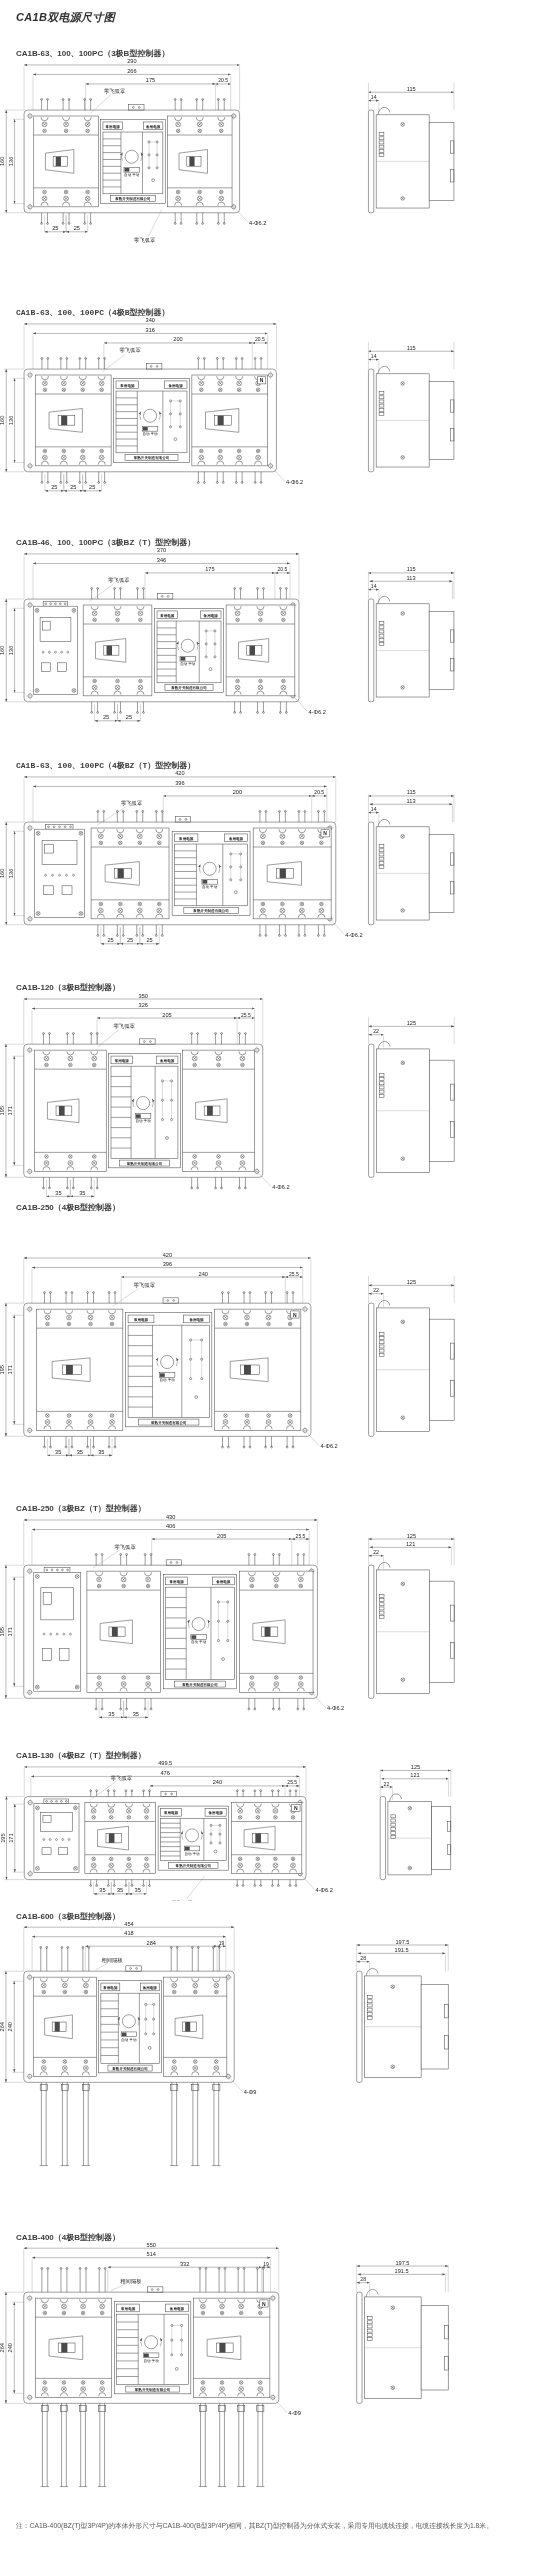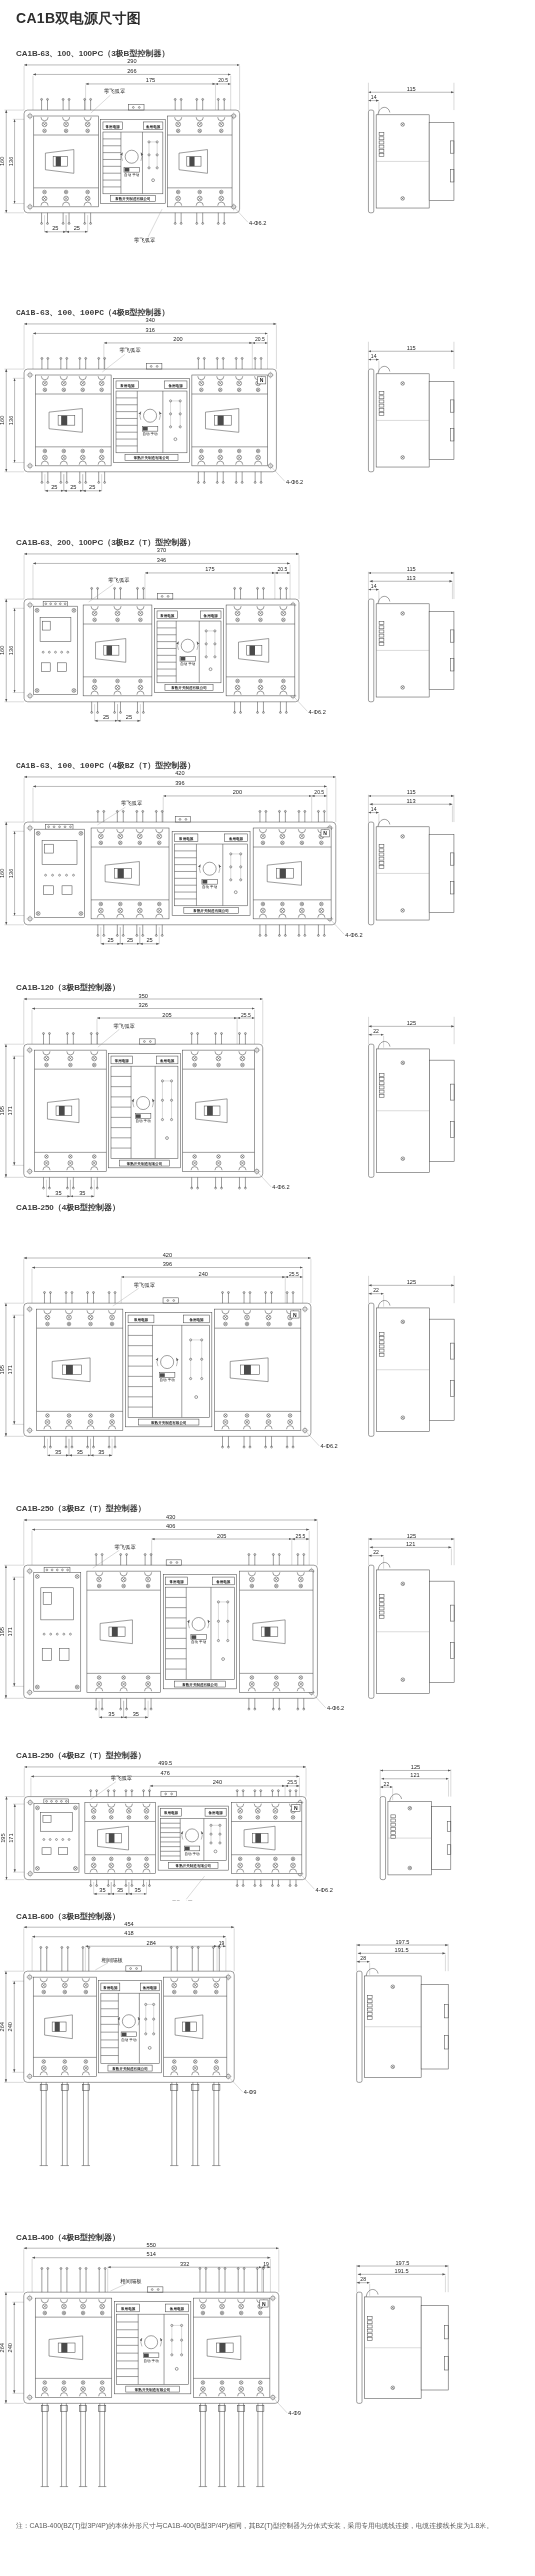--- a/index.html
+++ b/index.html
@@ -1,17 +1,17 @@
 <!DOCTYPE html>
 <html style="font-size:9.5px"><head>
 <meta charset="utf-8">
 <style>
   html,body{margin:0;padding:0;background:#fff;}
   body{width:535px;height:2576px;position:relative;font-family:"Liberation Sans",sans-serif;overflow:hidden;}
-  .page-title{position:absolute;left:16px;top:9.5px;font-size:14px;font-weight:bold;color:#2e2e2e;letter-spacing:0.3px;margin:0;}
+  .page-title{position:absolute;left:16px;top:9.5px;font-size:11px;font-weight:bold;color:#2e2e2e;letter-spacing:0.3px;margin:0;font-style:italic;}
   .sec-title{position:absolute;left:16px;font-size:8px;font-weight:bold;color:#3c3c3c;white-space:nowrap;}
   .sec-svg{position:absolute;left:0;}
   .note{position:absolute;left:16px;width:504px;font-size:6.8px;color:#585858;line-height:2.1;margin:0;}
   svg text{font-family:"Liberation Sans",sans-serif;}
   .ln{fill:none;stroke:#4a4a4a;stroke-width:.9;}
   .lnf{fill:#fff;stroke:#4a4a4a;stroke-width:.9;}
   .fill{fill:#4a4a4a;stroke:none;}
   .thin{fill:none;stroke:#909090;stroke-width:.55;}
   .dim{fill:none;stroke:#5a5a5a;stroke-width:.7;}
   .dt{font-size:9.5px;fill:#1f1f1f;}
@@ -615,21 +615,21 @@
           <path d="M 636 94 C 638 78 654 78 656 90" class="ln"></path>
           <circle cx="677.64" cy="110.22" r="3" class="ln"></circle>
           <line x1="675.84" y1="108.42" x2="679.4399999999999" y2="112.02" class="ln"></line>
           <line x1="675.84" y1="112.02" x2="679.4399999999999" y2="108.42" class="ln"></line>
           <circle cx="677.64" cy="234.78" r="3" class="ln"></circle>
           <line x1="675.84" y1="232.98" x2="679.4399999999999" y2="236.58" class="ln"></line>
           <line x1="675.84" y1="236.58" x2="679.4399999999999" y2="232.98" class="ln"></line>
           <line x1="633" y1="172.5" x2="722.28" y2="172.5" class="thin"></line>
         </g>
       </svg>
-      <div class="sec-title" style="top: 537px;">CA1B-63、200、100PC（3极BZ（T）型控制器）</div>
+      <div class="sec-title" style="top: 537px;">CA1B-46、100、100PC（3极BZ（T）型控制器）</div>
       <svg width="535" height="209" class="sec-svg" style="top: 548px;" viewBox="0 0 900 352">
         <defs>
           <marker id="ar3" viewBox="0 0 10 10" refX="9" refY="5" markerWidth="8" markerHeight="8" orient="auto-start-reverse">
             <path d="M0,1.6 L9,5 L0,8.4 Z" fill="#555"></path>
           </marker>
         </defs>
         <g>
           <line x1="40" y1="10" x2="503" y2="10" class="dim" marker-start="url(#ar3)" marker-end="url(#ar3)"></line>
           <text x="271.5" y="7.5" class="dt" text-anchor="middle">370</text>
           <line x1="55" y1="26" x2="488" y2="26" class="dim" marker-start="url(#ar3)" marker-end="url(#ar3)"></line>
@@ -2174,21 +2174,21 @@
           <path d="M 636 94 C 638 78 654 78 656 90" class="ln"></path>
           <circle cx="677.64" cy="117.36" r="3" class="ln"></circle>
           <line x1="675.84" y1="115.56" x2="679.4399999999999" y2="119.16" class="ln"></line>
           <line x1="675.84" y1="119.16" x2="679.4399999999999" y2="115.56" class="ln"></line>
           <circle cx="677.64" cy="278.64" r="3" class="ln"></circle>
           <line x1="675.84" y1="276.84" x2="679.4399999999999" y2="280.44" class="ln"></line>
           <line x1="675.84" y1="280.44" x2="679.4399999999999" y2="276.84" class="ln"></line>
           <line x1="633" y1="198" x2="722.28" y2="198" class="thin"></line>
         </g>
       </svg>
-      <div class="sec-title" style="top: 1750px;">CA1B-250（4极BZ（T）型控制器）</div>
+      <div class="sec-title" style="top: 1750px;">CA1B-130（4极BZ（T）型控制器）</div>
       <svg width="535" height="140" class="sec-svg" style="top: 1761px;" viewBox="0 0 900 236">
         <defs>
           <marker id="ar8" viewBox="0 0 10 10" refX="9" refY="5" markerWidth="8" markerHeight="8" orient="auto-start-reverse">
             <path d="M0,1.6 L9,5 L0,8.4 Z" fill="#555"></path>
           </marker>
         </defs>
         <g>
           <line x1="40" y1="10" x2="515" y2="10" class="dim" marker-start="url(#ar8)" marker-end="url(#ar8)"></line>
           <text x="277.5" y="7.5" class="dt" text-anchor="middle">499.5</text>
           <line x1="51.1625" y1="26" x2="503.8375" y2="26" class="dim" marker-start="url(#ar8)" marker-end="url(#ar8)"></line>

